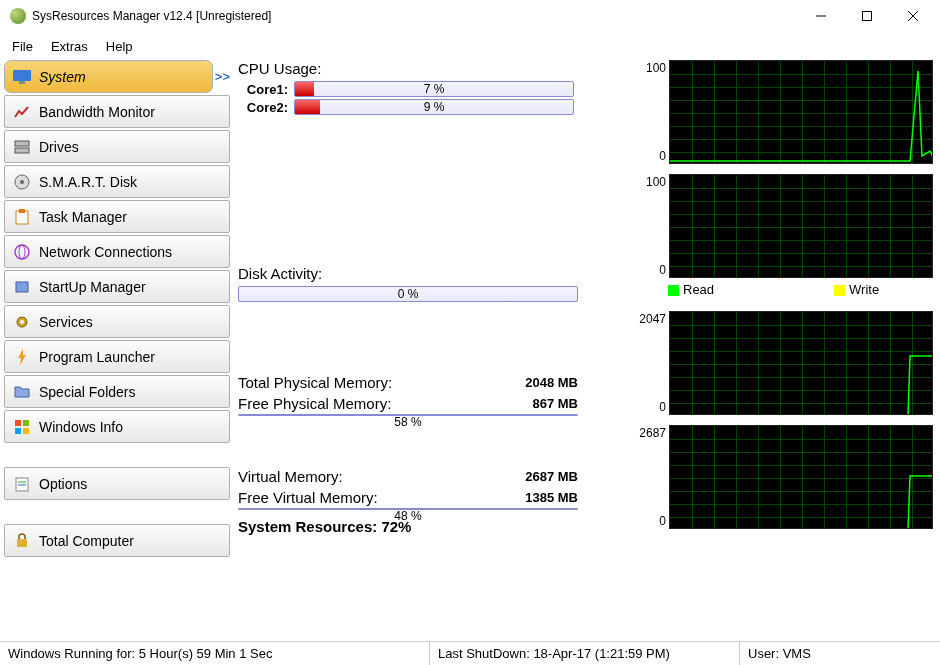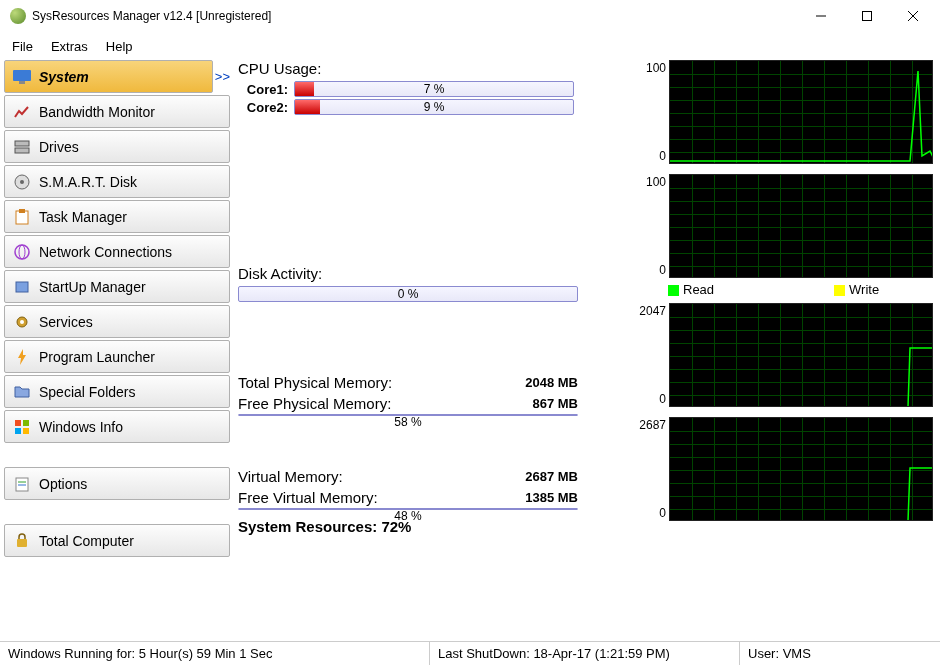--- a/index.html
+++ b/index.html
@@ -7,42 +7,42 @@
 .titlebar { height:32px; display:flex; align-items:center; padding:0 4px; }
 .titlebar .app-icon { width:16px; height:16px; margin:0 6px; border-radius:50%; background:radial-gradient(circle at 30% 30%,#bcd97a,#5a8a2a); }
 .titlebar .title { flex:1; font-size:12px; }
 .winbtn { width:46px; height:30px; display:flex; align-items:center; justify-content:center; }
 .winbtn svg { stroke:#000; stroke-width:1; fill:none; }
 .menubar { height:22px; display:flex; gap:18px; padding:0 12px; font-size:13px; align-items:flex-end; }
 .menubar span { cursor:default; }
 .container { display:flex; padding:6px 4px 0 4px; height:584px; }
 .sidebar { width:228px; display:flex; flex-direction:column; gap:2px; padding-right:2px; }
 .navbtn { height:33px; display:flex; align-items:center; gap:8px; padding:0 8px; background:linear-gradient(#fdfdfd,#e7e7e7); border:1px solid #b0b0b0; border-radius:2px; font-size:14px; }
-.navbtn.sel { background:linear-gradient(#f8d47a,#f0b93d); font-style:italic; font-weight:700; }
+.navbtn.sel { background:linear-gradient(#f8d47a,#f0b93d); font-style:italic; font-weight:400;border-radius:7px; }
 .navbtn .icon { width:18px; height:18px; display:flex; align-items:center; justify-content:center; }
 .gap { height:20px; }
 .arrows { color:#0040c0; font-size:13px; padding-left:2px; align-self:center; height:33px; display:flex; align-items:center; }
 .main { flex:1; padding:0 8px 0 6px; position:relative; }
 .section-label { font-size:15px; margin-bottom:4px; }
 .core-row { display:flex; align-items:center; gap:6px; margin-bottom:2px; }
 .core-row .cl { width:50px; text-align:right; font-size:13px; font-weight:600; }
 .pbar { flex:1; height:16px; border:1px solid #8a8ad0; background:linear-gradient(#f5f5ff,#e8e8f8); position:relative; border-radius:2px; max-width:280px; }
 .pbar .fill { position:absolute; top:0; left:0; bottom:0; background:linear-gradient(#ff6a6a,#c80000); }
 .pbar .pct { position:absolute; inset:0; text-align:center; font-size:12px; line-height:14px; }
 .wide-bar { width:340px; max-width:340px; }
 .mem-grid { display:flex; flex-direction:column; }
 .mem-row { display:flex; justify-content:space-between; align-items:center; width:340px; font-size:15px; padding:2px 0; }
 .mem-row .mv { font-weight:600; font-size:13px; }
 .sysres { font-weight:700; font-size:15px; margin-top:8px; }
 .graphs { width:300px; display:flex; flex-direction:column; }
 .graph-block { display:flex; align-items:flex-start; gap:3px; margin-bottom:10px; }
 .ylabels { width:30px; height:104px; display:flex; flex-direction:column; justify-content:space-between; align-items:flex-end; font-size:12px; padding:1px 0; }
 .graph { width:264px; height:104px; background:#000; border:1px solid #222; position:relative; overflow:hidden; }
 .grid-v, .grid-h { position:absolute; background:#004400; }
-.legend { display:flex; gap:120px; padding-left:32px; font-size:13px; margin-top:-6px; margin-bottom:6px; }
+.legend { display:flex; gap:120px; padding-left:32px; font-size:13px; margin-top:-6px; margin-bottom:14px; }
 .legend .sw { width:11px; height:11px; display:inline-block; margin-right:4px; vertical-align:middle; }
 .statusbar { position:fixed; bottom:0; left:0; right:0; height:24px; display:flex; border-top:1px solid #ccc; font-size:13px; }
 .statusbar .cell { border-right:1px solid #ccc; padding:3px 8px; height:100%; display:flex; align-items:center; }
 .disk-section { margin-top:150px; }
 .mem-section { margin-top:70px; }
 .vmem-section { margin-top:50px; }
 </style>
 </head>
 <body>
 

